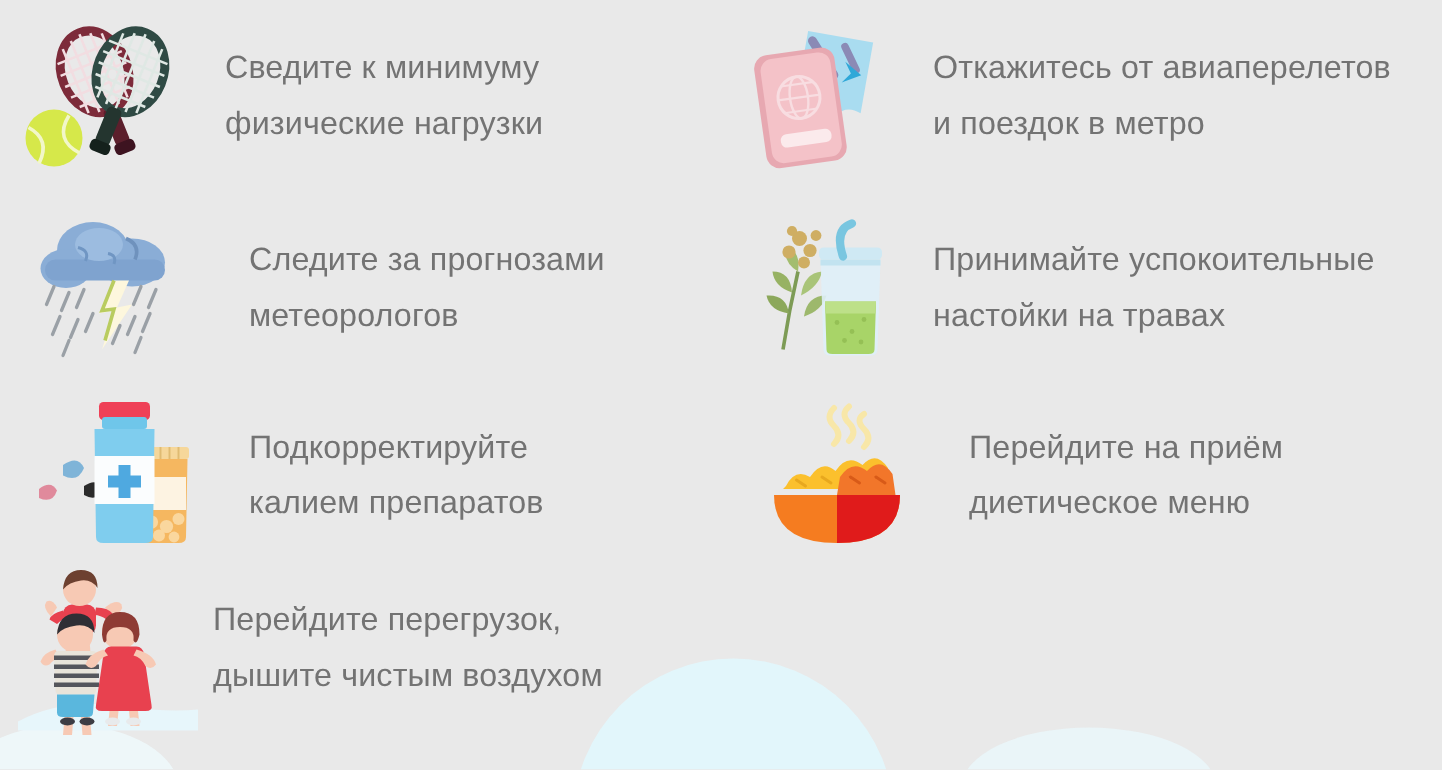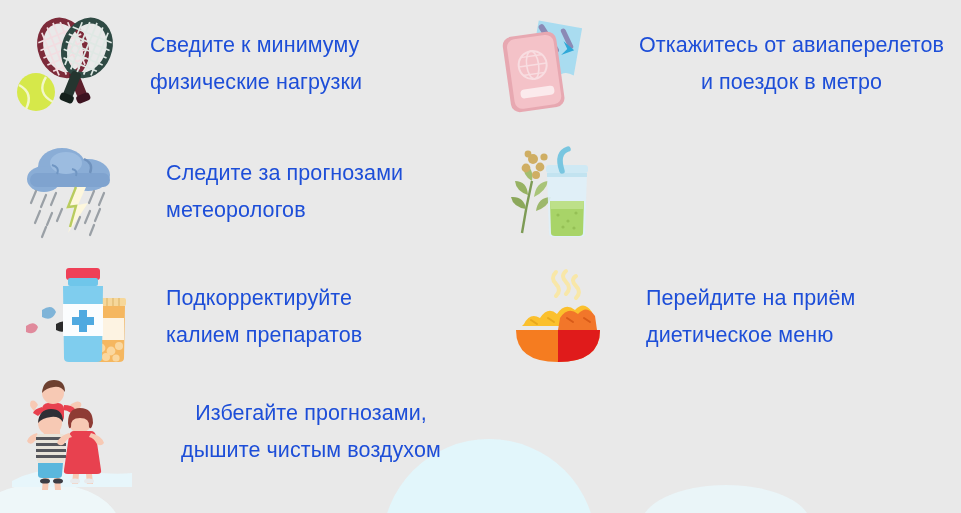--- a/index.html
+++ b/index.html
@@ -75,29 +75,29 @@
     height: 110px;
     position: relative;
     display: flex;
     align-items: center;
     justify-content: center;
   }
   .tip-text {
     flex: 1 1 auto;
     font-size: 21.5px;
     line-height: 1.72;
-    color: #1d4ed8;
+    color: #737373;
     letter-spacing: .1px;
     white-space: pre-line;
   }
   
   .col-left .tip-icon { margin-left: 18px; }
   .col-left .tip-text { margin-left: 28px; }
   .col-right .tip-icon { margin-left: 12px; }
-  .col-right .tip-text { margin-left: 10px; text-align: center; }
+  .col-right .tip-text { margin-left: 10px; }
 
   .tip-r1 .tip-icon { margin-left: 14px; }
   .tip-r1 .tip-text { margin-left: 16px; }
 
   svg { display: block; overflow: visible; }
 </style>
 </head>
 <body>
 
 <div class="poster">
@@ -256,20 +256,22 @@
               <circle cx="84" cy="76" r="1.6"></circle>
               <circle cx="71" cy="90" r="1.6"></circle>
               <circle cx="82" cy="91" r="1.6"></circle>
             </g>
             <path d="M55 36 L95 36 L95 40 L55 40 Z" fill="#c2e3f0"></path>
 
             <path d="M70 34 Q64 16 76 12" stroke="#79c6e0" stroke-width="5.5" fill="none" stroke-linecap="round"></path>
           </g>
         </svg>
       </div>
+      <div class="tip-text">Принимайте успокоительные
+настойки на травах</div>
     </div>
 
     <div class="tip col-left">
       <div class="tip-icon">
         <svg width="120" height="110" viewBox="0 0 120 110">
 
           <path d="M8 64 q8 -6 12 1 q-3 9 -12 5 z" fill="#e08a9c"></path>
           <path d="M24 48 q10 -7 14 2 q-4 10 -14 5 z" fill="#7fb4d8"></path>
           <path d="M38 62 q9 -6 12 2 q-3 9 -12 4 z" fill="#2b2b2b"></path>
 
@@ -380,18 +382,18 @@
             <path d="M57 54 h22 q4 0 5 5 l5 34 q1 4 -4 4 H56 q-5 0 -4 -4 l5 -34 q1 -5 5 -5 z" fill="#e8414f"></path>
             <path d="M57 56 q-10 3 -12 10 q3 4 7 1 q3 -6 8 -7 z" fill="#f7c9b4"></path>
             <path d="M79 56 q11 3 13 10 q-3 4 -7 1 q-3 -6 -8 -7 z" fill="#f7c9b4"></path>
             <path d="M61 97 l-1 10 h6 l1 -10 z" fill="#f7c9b4"></path>
             <path d="M74 97 l1 10 h6 l-1 -10 z" fill="#f7c9b4"></path>
             <ellipse cx="63" cy="104" rx="5" ry="2.6" fill="#e8eaec"></ellipse>
             <ellipse cx="77" cy="104" rx="5" ry="2.6" fill="#e8eaec"></ellipse>
           </g>
         </svg>
       </div>
-      <div class="tip-text">Избегайте прогнозами,
+      <div class="tip-text">Перейдите перегрузок,
 дышите чистым воздухом</div>
     </div>
 
   </div>
 </div>
 
 </body></html>

